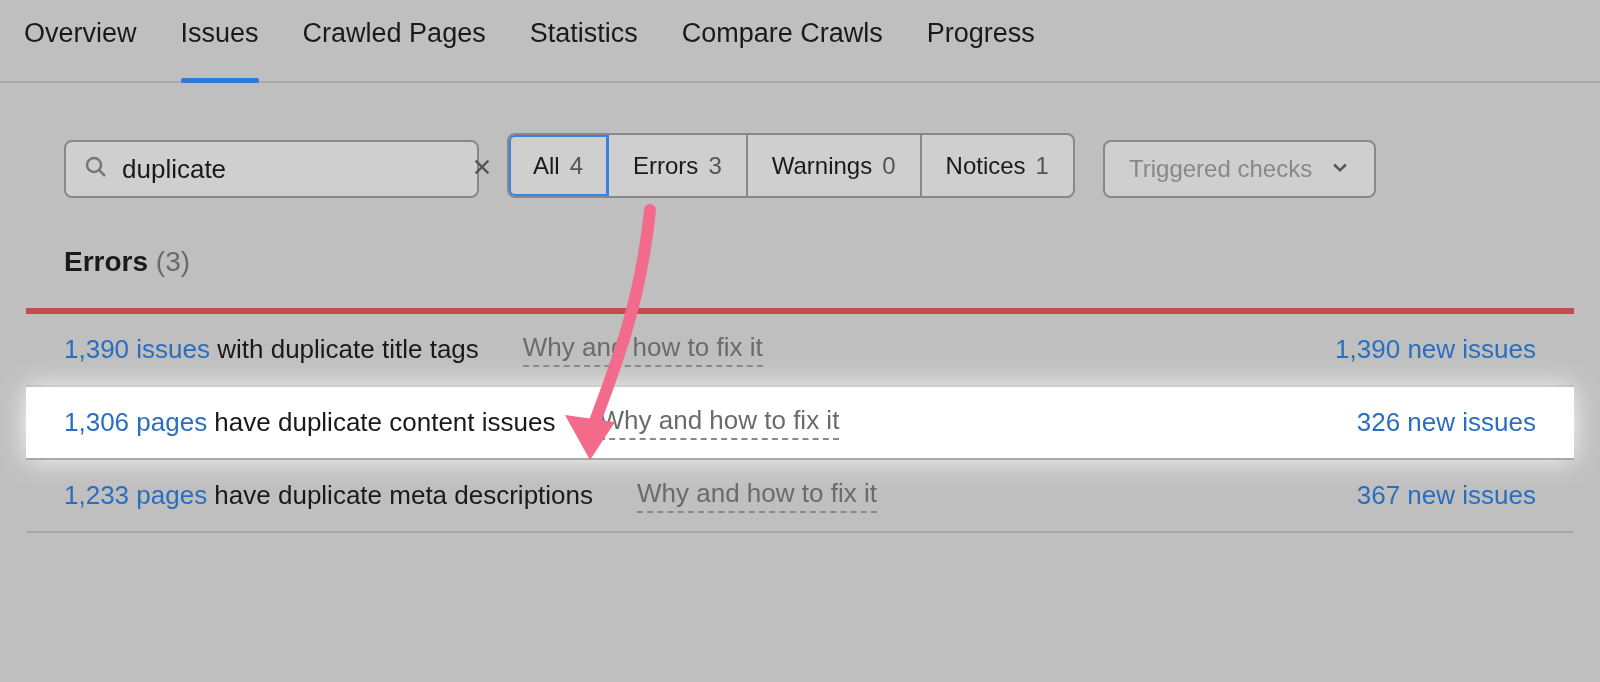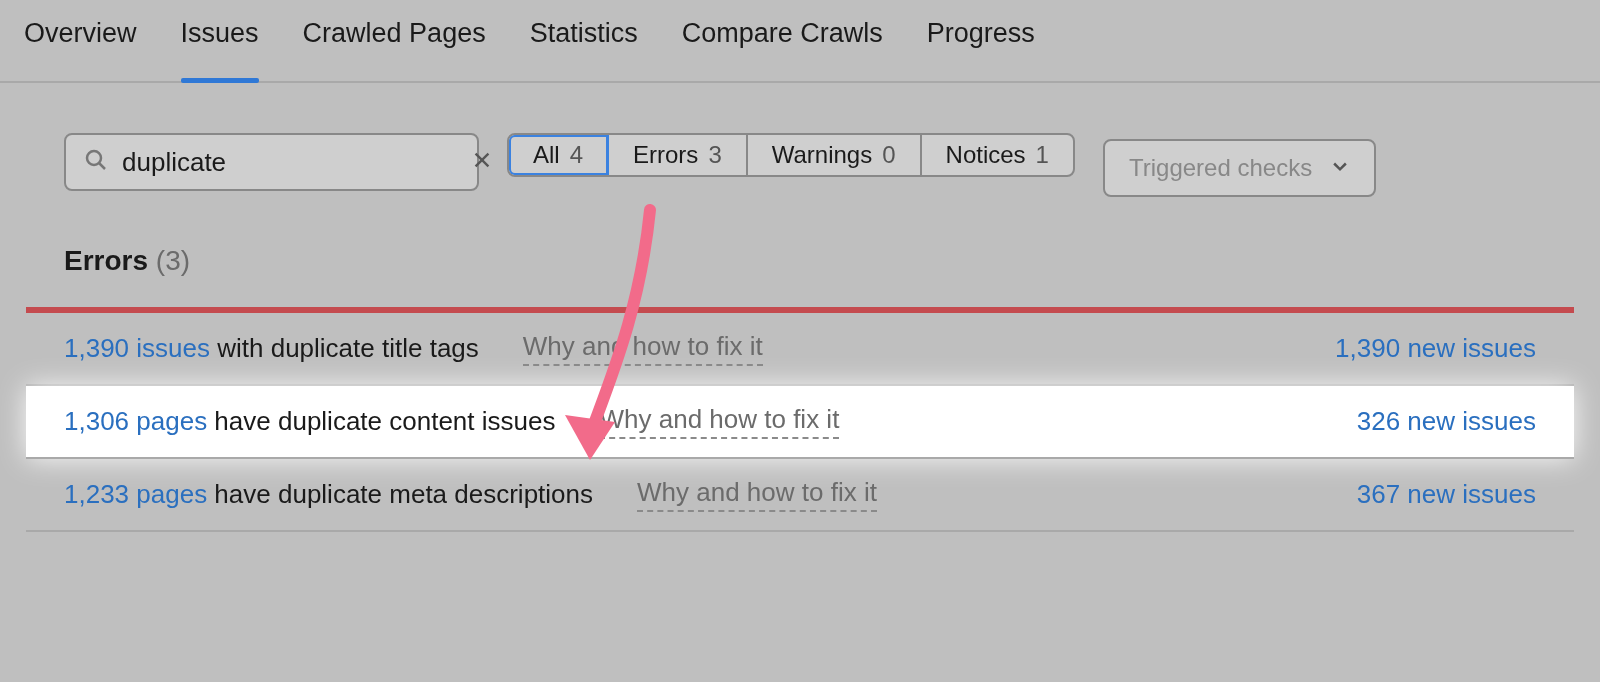--- a/index.html
+++ b/index.html
@@ -34,21 +34,21 @@
     border-radius: 2px;
   }
 
   .panel {
     padding: 50px 0 0 0;
   }
 
   .toolbar {
     display: flex;
     gap: 28px;
-    align-items: flex-start;
+    align-items: flex-end;
     padding: 0 64px;
   }
 
   .searchbox {
     display: flex;
     align-items: center;
     border: 2px solid #888;
     border-radius: 8px;
     background: #cfcfcf;
     height: 58px;
@@ -65,21 +65,21 @@
     outline: none;
     font-family: inherit;
   }
   .searchbox svg { flex: none; }
 
   .seg {
     display: flex;
     border: 2px solid #888;
     border-radius: 8px;
     overflow: hidden;
-    height: 44px;
+    height: 65px;
     background: #cfcfcf;
   }
   .seg .seg-item {
     display: flex;
     align-items: center;
     gap: 10px;
     padding: 0 24px;
     font-size: 24px;
     border-right: 2px solid #888;
     cursor: pointer;

